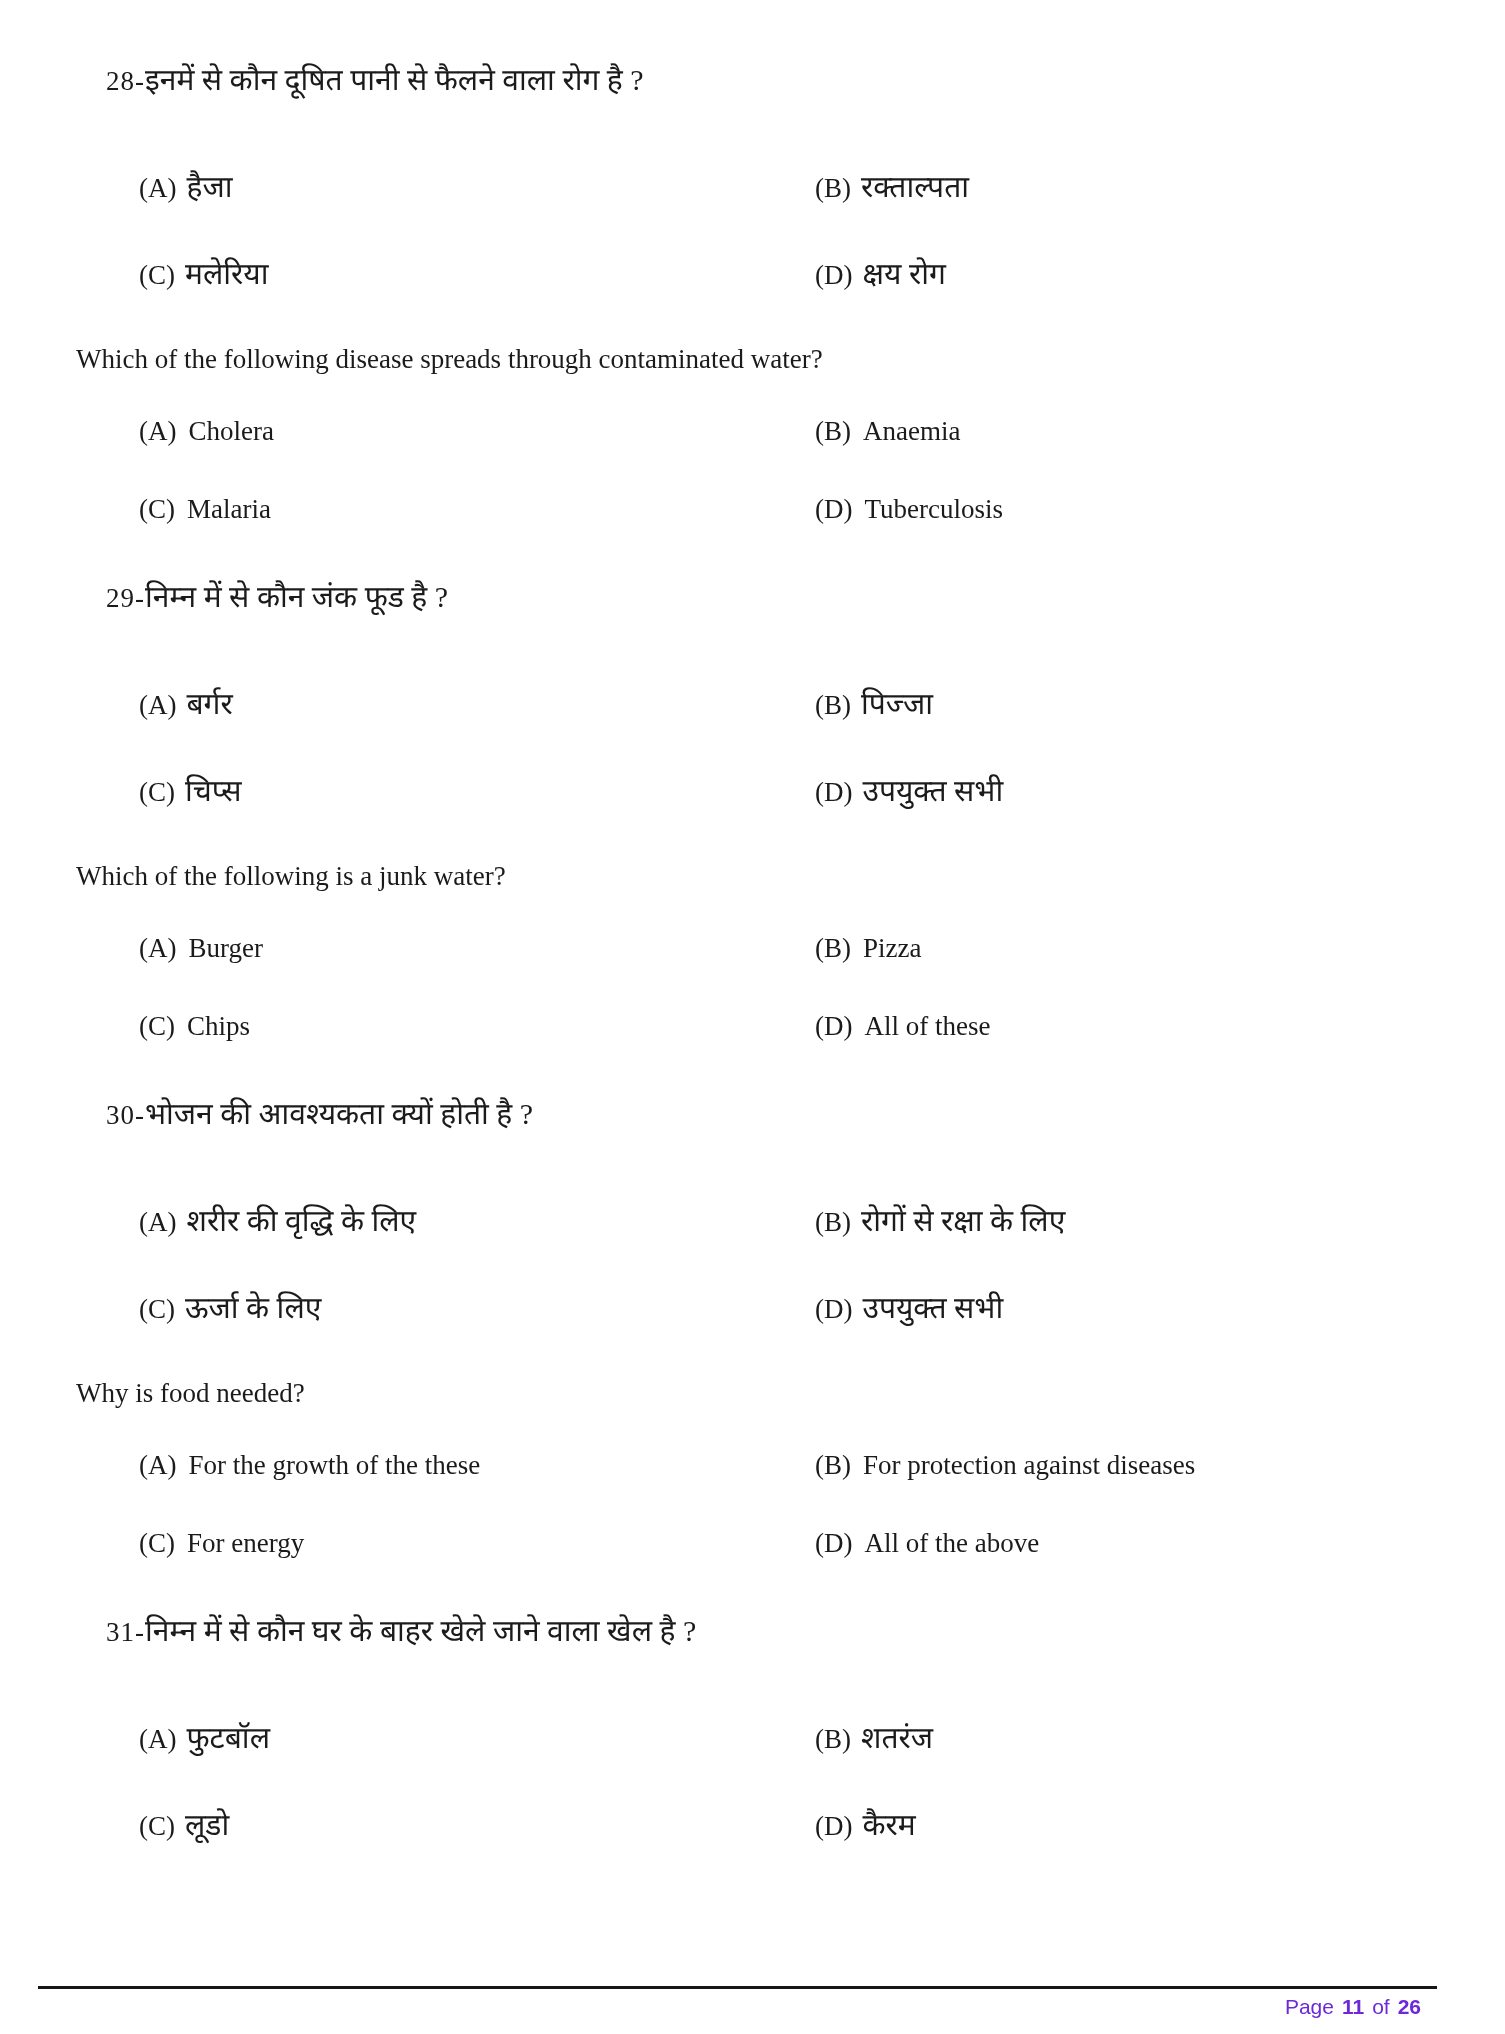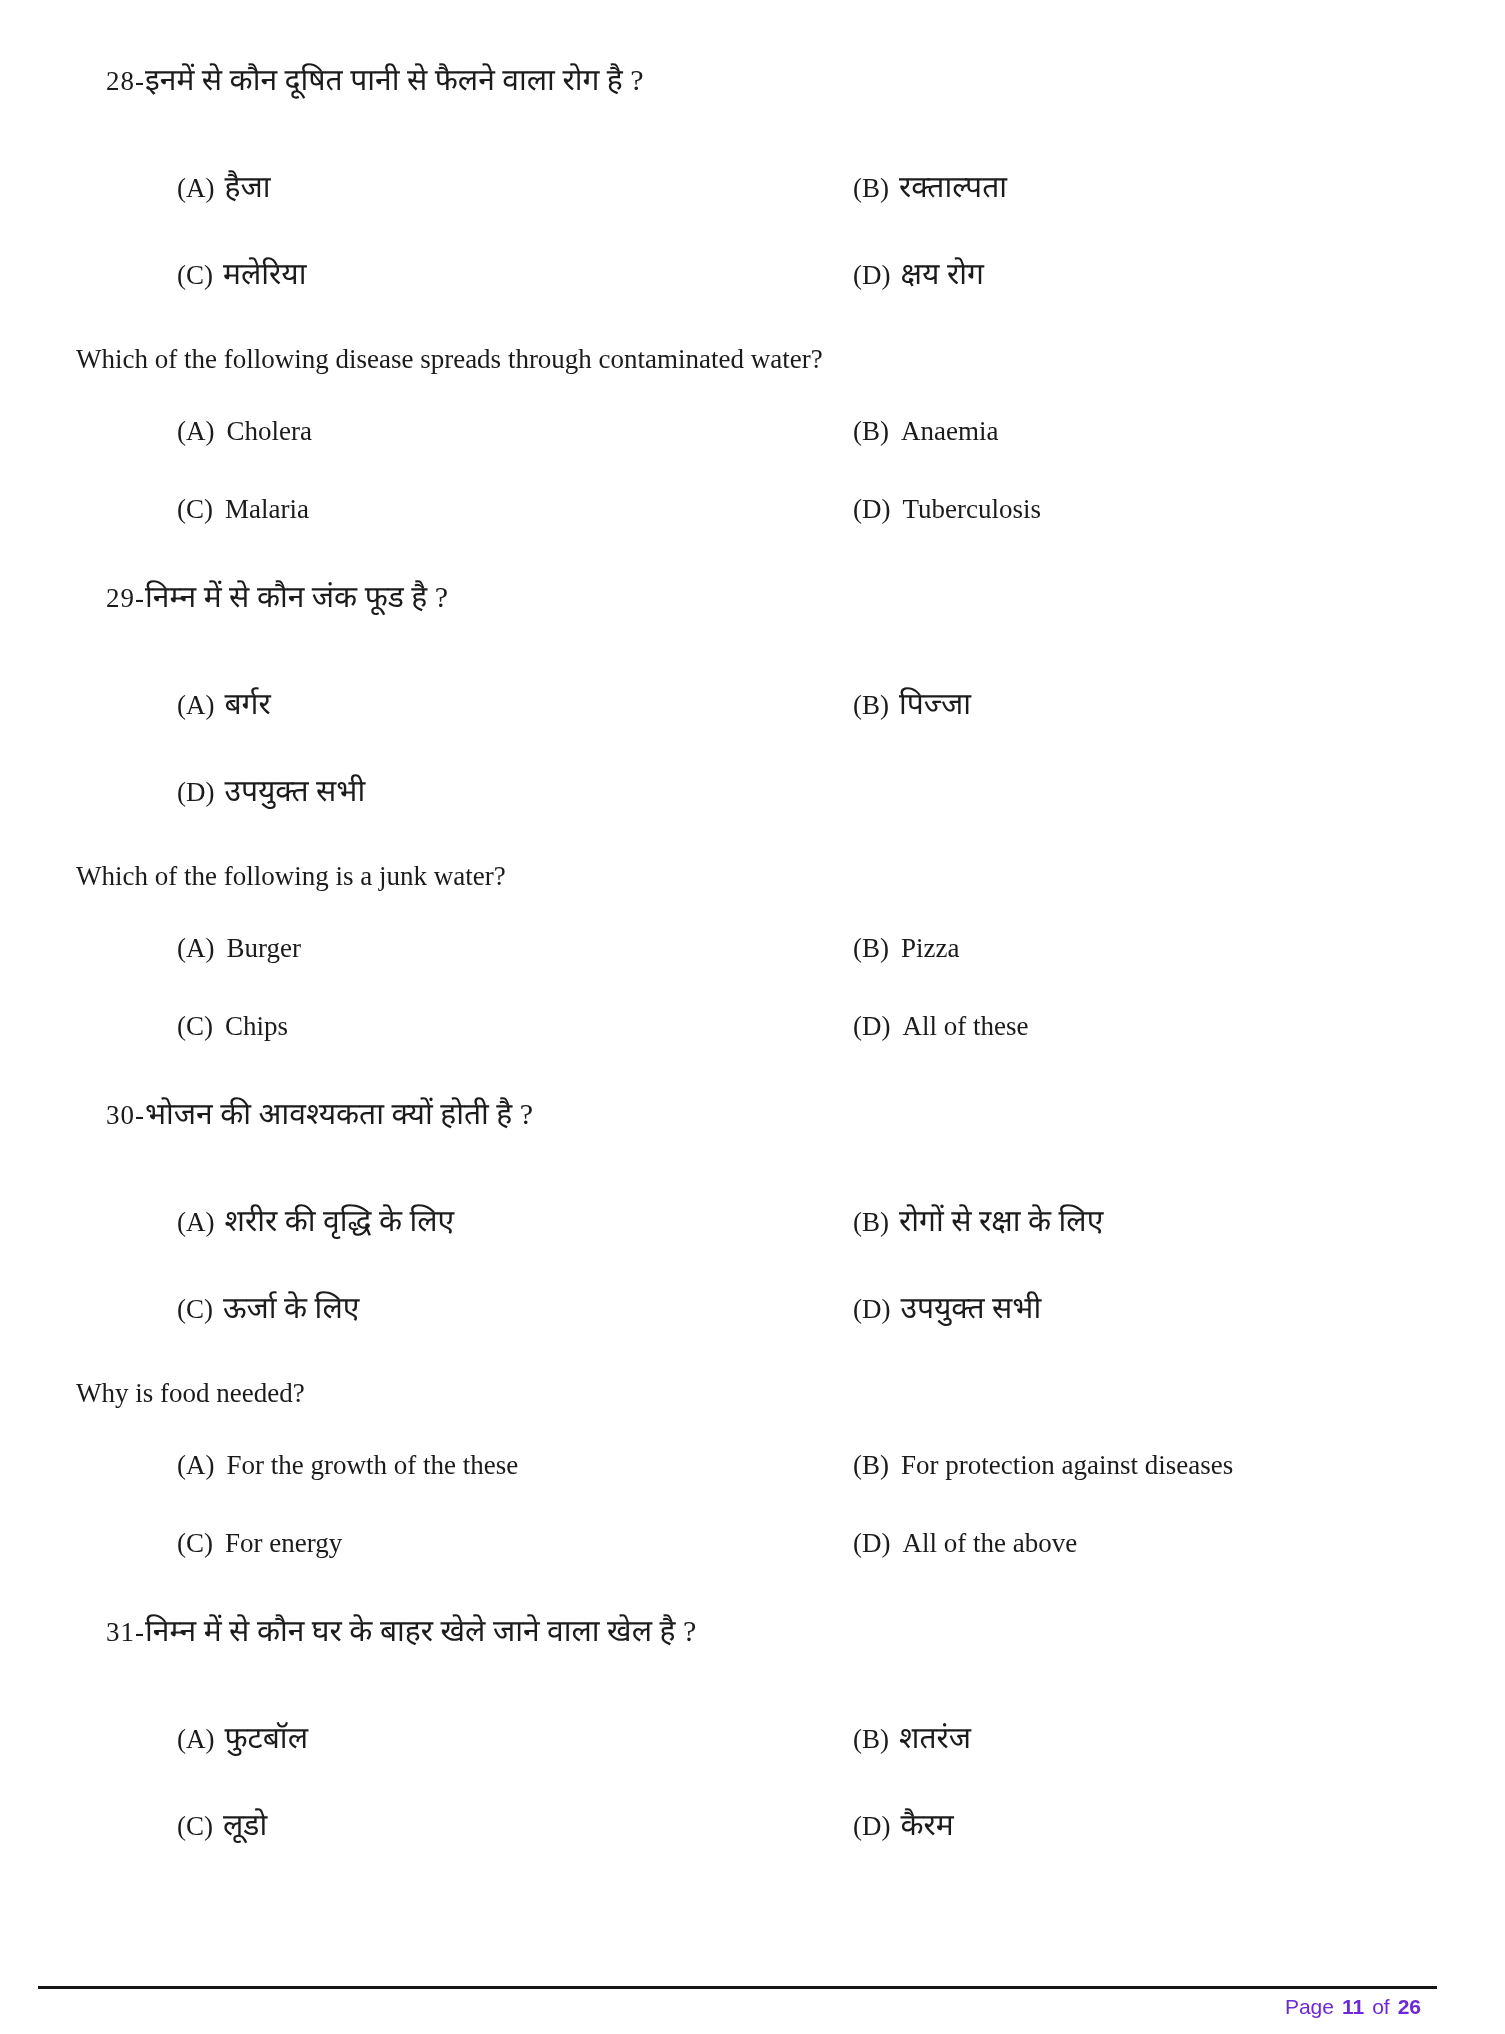--- a/index.html
+++ b/index.html
@@ -37,21 +37,21 @@
     font-size:30px;
     line-height:40px;
     margin-bottom:46px;
   }
   .eng-row {
     font-size:27px;
     line-height:36px;
     margin-bottom:42px;
   }
   .eng-row:last-child { margin-bottom:0; }
-  .opt { white-space:nowrap;margin-left:38px; }
+  .opt { white-space:nowrap; }
   .opt-label {
     font-size:27px;
     margin-right:10px;
   }
   .eng-row .opt-label { font-size:27px; margin-right:12px; }
 
   .eng-question {
     padding-left:76px;
     font-size:27px;
     line-height:36px;
@@ -105,20 +105,21 @@
 
   <section class="question-block">
     <div class="q-heading">
       <span class="q-num">29-</span><span class="hindi-text">निम्न में से कौन जंक फूड है ?</span>
     </div>
     <div class="opt-row hindi-row">
       <div class="opt"><span class="opt-label">(A)</span><span class="hindi-text">बर्गर</span></div>
       <div class="opt"><span class="opt-label">(B)</span><span class="hindi-text">पिज्जा</span></div>
     </div>
     <div class="opt-row hindi-row">
+      <div class="opt"><span class="opt-label">(C)</span><span class="hindi-text">चिप्स</span></div>
       <div class="opt"><span class="opt-label">(D)</span><span class="hindi-text">उपयुक्त सभी</span></div>
     </div>
     <div class="eng-question">Which of the following is a junk water?</div>
     <div class="opt-row eng-row">
       <div class="opt"><span class="opt-label">(A)</span><span>Burger</span></div>
       <div class="opt"><span class="opt-label">(B)</span><span>Pizza</span></div>
     </div>
     <div class="opt-row eng-row">
       <div class="opt"><span class="opt-label">(C)</span><span>Chips</span></div>
       <div class="opt"><span class="opt-label">(D)</span><span>All of these</span></div>

